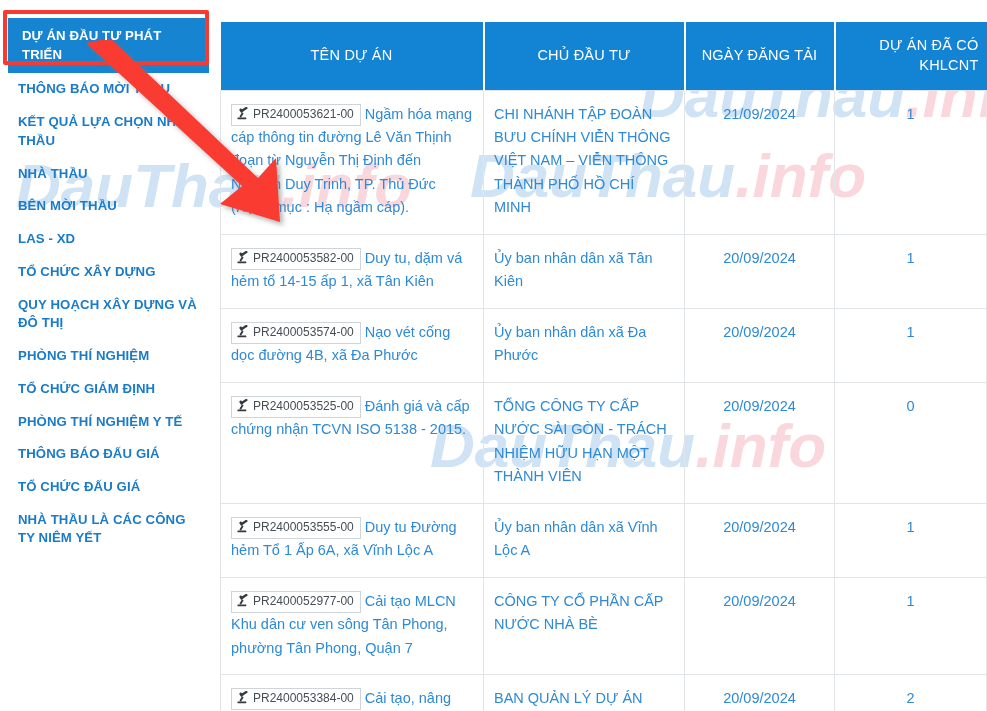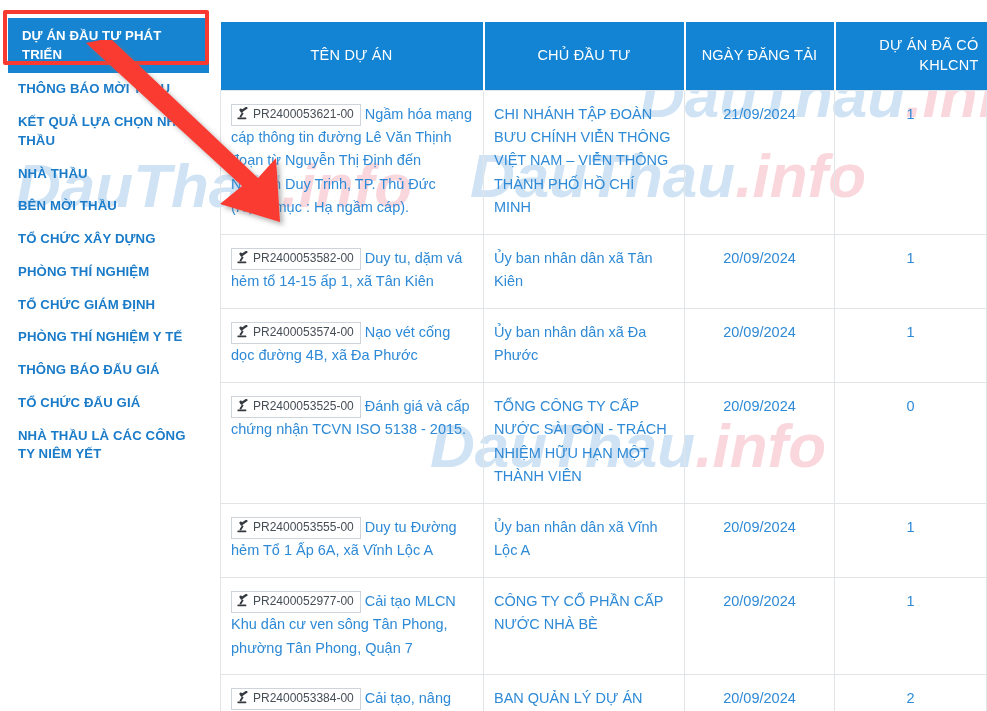--- a/index.html
+++ b/index.html
@@ -172,21 +172,23 @@
     <span class="a">DauThau</span><span class="b">.info</span>
   </div>
 
   <nav id="sidebar">
     <ul class="menu-list">
       <li class="menu-item active">DỰ ÁN ĐẦU TƯ PHÁT TRIỂN</li>
       <li class="menu-item">THÔNG BÁO MỜI THẦU</li>
       <li class="menu-item">KẾT QUẢ LỰA CHỌN NHÀ THẦU</li>
       <li class="menu-item">NHÀ THẦU</li>
       <li class="menu-item">BÊN MỜI THẦU</li>
+      <li class="menu-item">LAS - XD</li>
       <li class="menu-item">TỔ CHỨC XÂY DỰNG</li>
+      <li class="menu-item">QUY HOẠCH XÂY DỰNG VÀ ĐÔ THỊ</li>
       <li class="menu-item">PHÒNG THÍ NGHIỆM</li>
       <li class="menu-item">TỔ CHỨC GIÁM ĐỊNH</li>
       <li class="menu-item">PHÒNG THÍ NGHIỆM Y TẾ</li>
       <li class="menu-item">THÔNG BÁO ĐẤU GIÁ</li>
       <li class="menu-item">TỔ CHỨC ĐẤU GIÁ</li>
       <li class="menu-item">NHÀ THẦU LÀ CÁC CÔNG TY NIÊM YẾT</li>
     </ul>
   </nav>
 
   <div id="active-highlight"></div>

